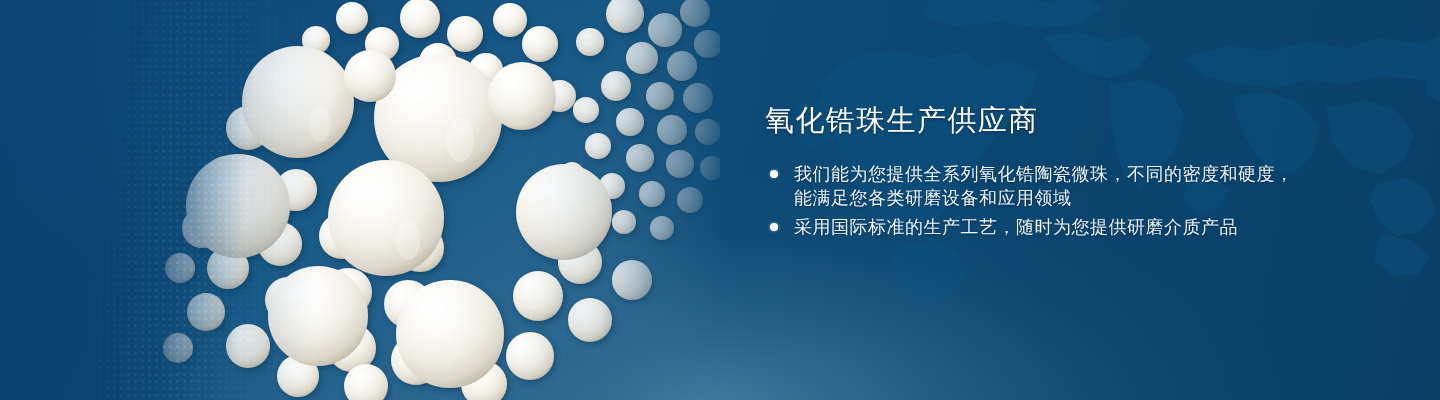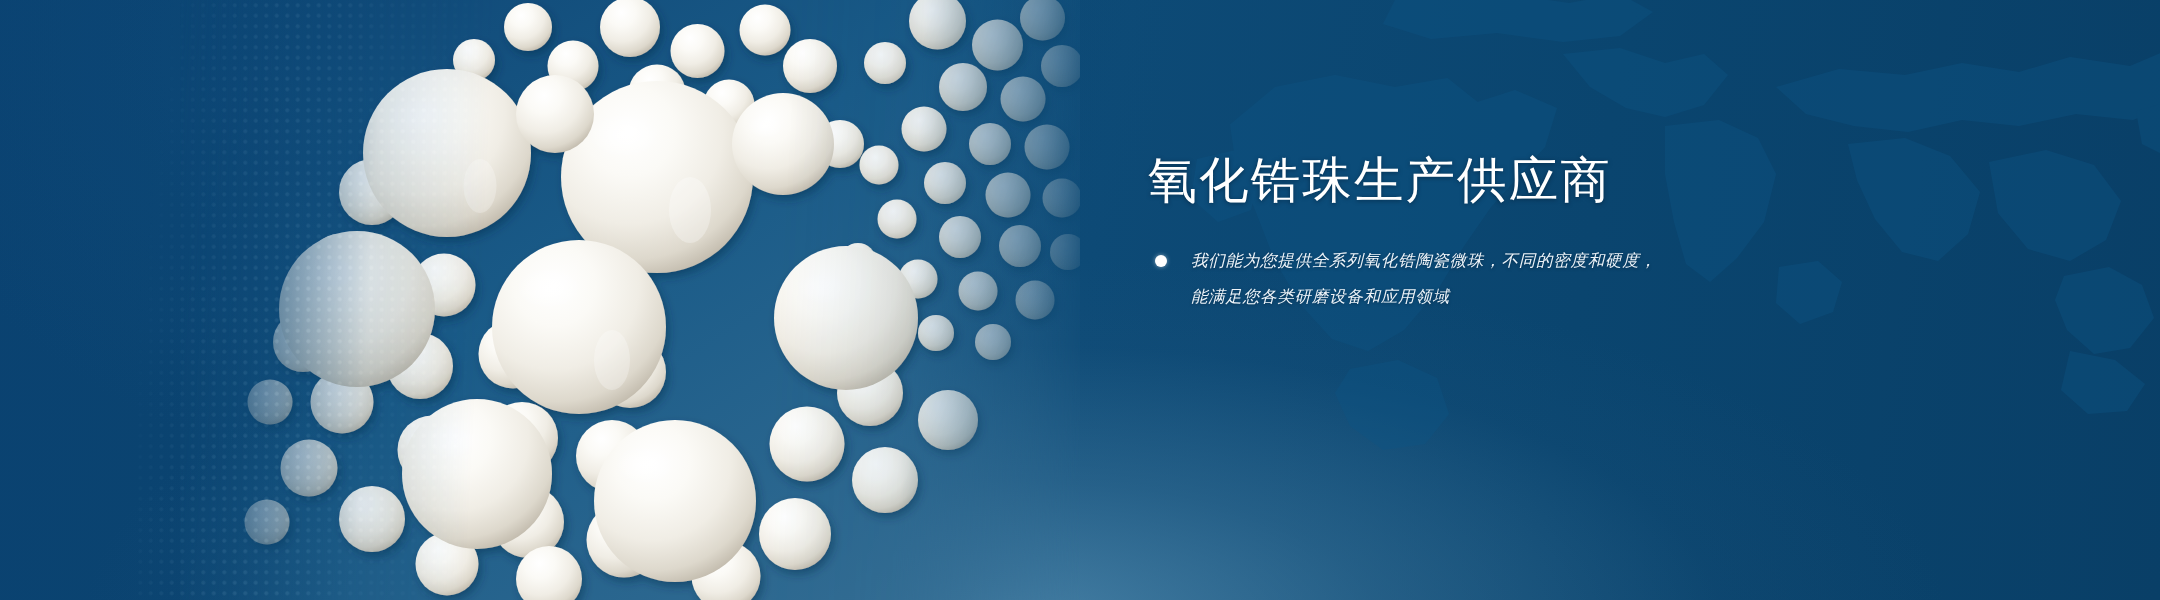--- a/index.html
+++ b/index.html
@@ -71,43 +71,42 @@
 
   
   .text-block {
     position: absolute;
     left: 765px;
     top: 100px;
     width: 600px;
   }
   .headline {
     color: #ffffff;
-    font-size: 33px;
+    font-size: 29px;
     font-weight: 400;
     letter-spacing: 1.4px;
     line-height: 40px;
     margin: 0 0 22px 0;
     text-shadow: 0 1px 3px rgba(0,25,48,0.55);
     white-space: nowrap;
   }
   .feature-list {
     list-style: none;
     margin: 0;
     padding: 0;
   }
   .feature-item {
     position: relative;
     padding-left: 29px;
     color: #eef4f9;
-    font-size: 11px;
+    font-size: 18px;
     line-height: 24px;
     letter-spacing: 0.5px;
     margin-bottom: 5px;
     text-shadow: 0 1px 2px rgba(0,25,48,0.5);
-    font-style: italic;
   }
   .feature-item:last-child { margin-bottom: 0; }
   .bullet-dot {
     position: absolute;
     left: 5px;
     top: 8px;
     width: 8px;
     height: 8px;
     border-radius: 50%;
     background: #ffffff;
@@ -276,17 +275,21 @@
 
     <ul class="feature-list">
 
       <li class="feature-item">
         <span class="bullet-dot"></span>
         <span class="feature-line">我们能为您提供全系列氧化锆陶瓷微珠，不同的密度和硬度，</span>
         <span class="feature-line">能满足您各类研磨设备和应用领域</span>
       </li>
 
 
+      <li class="feature-item">
+        <span class="bullet-dot"></span>
+        <span class="feature-line">采用国际标准的生产工艺，随时为您提供研磨介质产品</span>
+      </li>
 
     </ul>
   </div>
 
 </div>
 
 </body></html>

